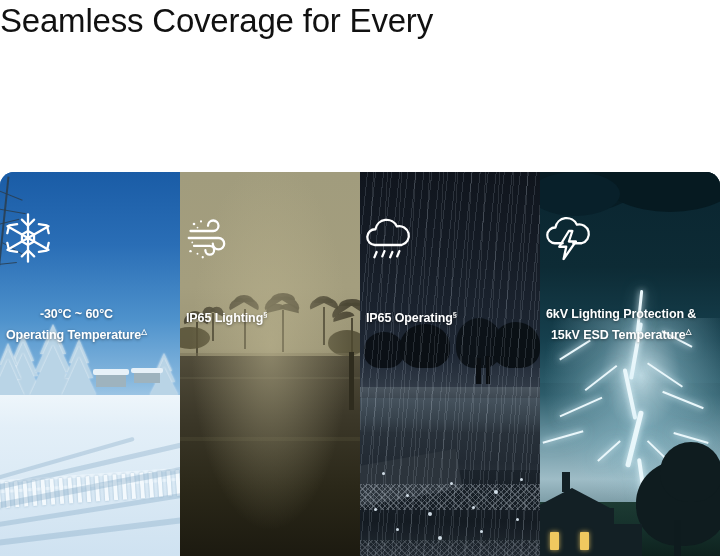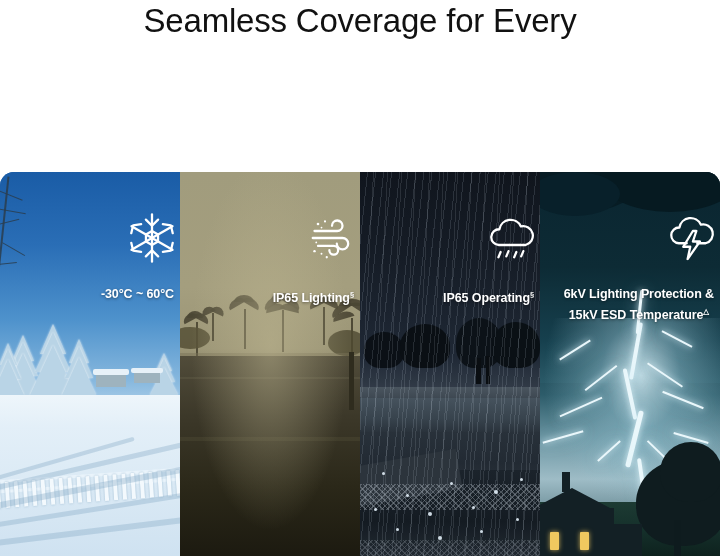--- a/index.html
+++ b/index.html
@@ -8,21 +8,20 @@
     background:#ffffff;
     font-family:"Liberation Sans", sans-serif;
     overflow:hidden;
   }
   .page { position:relative; width:720px; height:556px; background:#fff; }
 
   
   .heading {
     position:absolute; left:0; top:0; width:720px;
     padding-top:2px;
-    text-align:center;
     color:#111111;
     font-size:33px;
     line-height:38px;
     font-weight:400;
     letter-spacing:-0.2px;
   }
   .heading .line { display:block; white-space:nowrap; }
 
   
   .panels {
@@ -34,22 +33,22 @@
   }
   .panel {
     position:relative;
     width:180px; height:384px;
     overflow:hidden;
   }
 
   .scene { position:absolute; inset:0; overflow:hidden; }
   .overlayTxt {
     position:absolute; left:0; right:0; top:38px;
-    display:flex; flex-direction:column; align-items:flex-end;
-    z-index:40; pointer-events:none;
+    display:flex; flex-direction:column; align-items:flex-start;
+    z-index:40; pointer-events:none;gap:20px;
   }
   .ico { width:56px; height:56px; display:block; }
   .caption {
     margin-top:20px;
     text-align:center;
     color:#ffffff;
     font-size:12.5px;
     font-weight:bold;
     line-height:17px;
     text-shadow:0 1px 3px rgba(0,0,0,.45);
@@ -242,20 +241,21 @@
           <polyline points="25,11 32,18 39,11"></polyline>
           <polyline points="25,53 32,46 39,53"></polyline>
           <polyline points="8.3,26.5 10.5,17.5 19.6,16.2"></polyline>
           <polyline points="44.4,47.8 53.5,46.5 55.7,37.5"></polyline>
           <polyline points="19.6,47.8 10.5,46.5 8.3,37.5"></polyline>
           <polyline points="55.7,26.5 53.5,17.5 44.4,16.2"></polyline>
           <polygon points="32,24 38.9,28 38.9,36 32,40 25.1,36 25.1,28"></polygon>
         </svg>
         <div class="caption">
           <span class="cline">-30°C ~ 60°C</span>
+          <span class="cline"><span>Operating Temperature</span><sup>△</sup></span>
         </div>
       </div>
     </div>
 
     <div class="panel p2">
       <div class="scene">
 
         <div class="palm" style="left:6px;  bottom:52%; width:22px; height:44px;">
           <div class="trunk" style="height:34px;"></div>
           <div class="frond" style="left:-4px; top:2px; transform:rotate(-28deg);"></div>

